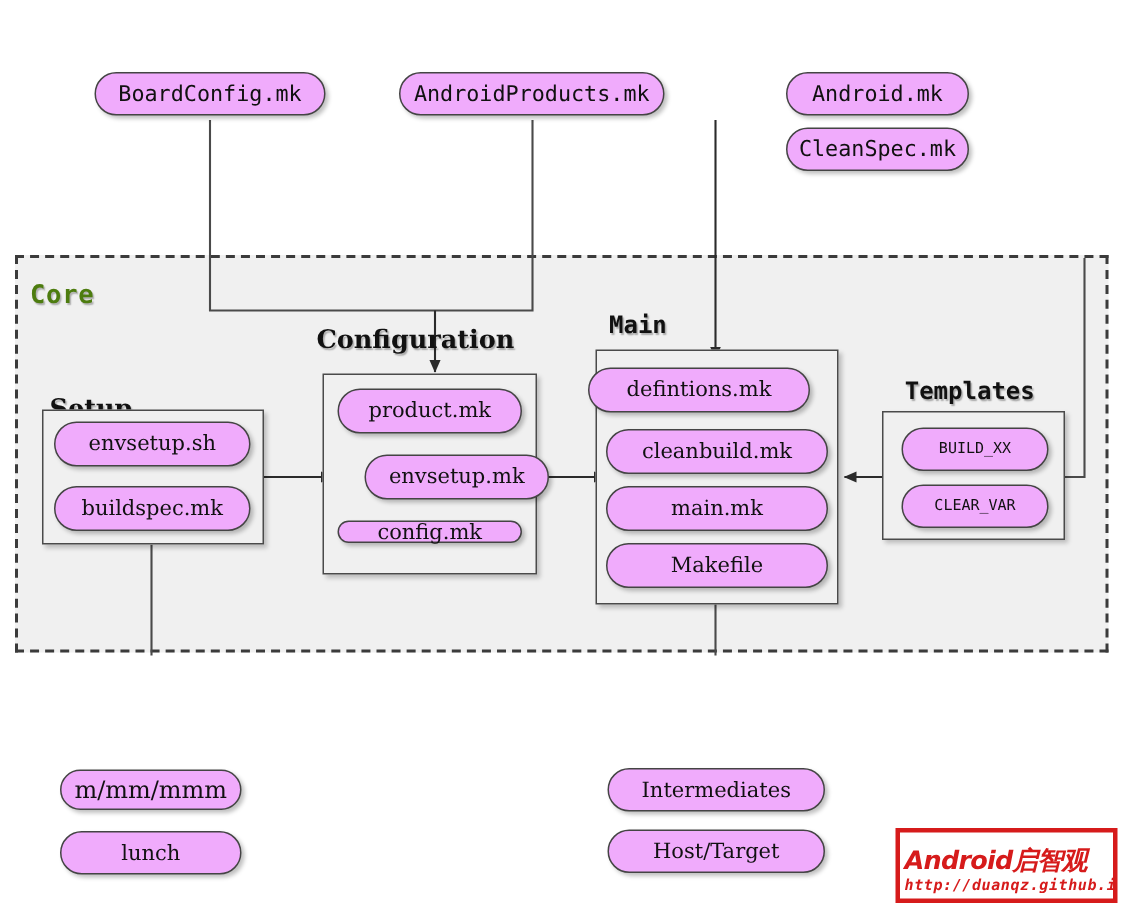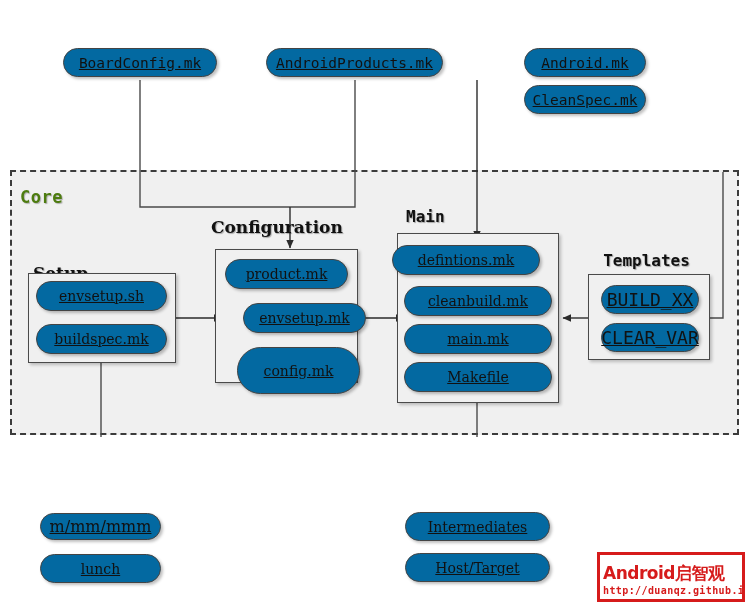--- a/index.html
+++ b/index.html
@@ -64,44 +64,43 @@
   }
   .group-label.mono {
     font-family: "DejaVu Sans Mono", "Liberation Mono", monospace;
     font-size: 16px;
     line-height: 22px;
   }
 
   
   .pill {
     position: absolute;
-    background: #0369a1;
+    background: #f0abfc;
     border: 1px solid #444444;
     border-radius: 999px;
     box-sizing: border-box;
     display: flex;
     align-items: center;
     justify-content: center;
     font-family: "DejaVu Serif", "Liberation Serif", serif;
     font-size: 14px;
     color: #111111;
     white-space: nowrap;
     box-shadow: 2px 2px 3px rgba(0,0,0,0.25);
-    text-decoration: underline;
   }
   .pill.top {
     font-family: "DejaVu Sans Mono", "Liberation Mono", monospace;
     font-size: 14.5px;
   }
   .pill.small {
     font-size: 16px;
   }
   .pill.mono {
     font-family: "DejaVu Sans Mono", "Liberation Mono", monospace;
-    font-size: 18px;
+    font-size: 10px;
   }
 
   
   #wires {
     position: absolute;
     left: 0;
     top: 0;
     width: 749px;
     height: 606px;
     pointer-events: none;
@@ -111,20 +110,21 @@
   .stamp {
     position: absolute;
     left: 597px;
     top: 552px;
     width: 148px;
     height: 50px;
     border: 3px solid #d61b1b;
     box-sizing: border-box;
     background: rgba(255,255,255,0.0);
     overflow: hidden;
+    font-style: italic;
   }
   .stamp-main {
     position: absolute;
     left: 3px;
     top: 7px;
     font-family: "DejaVu Sans", "Liberation Sans", sans-serif;
     font-size: 17px;
     font-weight: bold;
     color: #d61b1b;
     letter-spacing: -0.5px;
@@ -205,21 +205,21 @@
   </div>
 
   <div class="group-label" style="left:211px; top:217px;">Configuration</div>
   <div class="group-box" style="left:215px; top:249px; width:143px; height:134px;"></div>
   <div class="pill" style="left:225px; top:259px; width:123px; height:30px;">
     <span>product.mk</span>
   </div>
   <div class="pill" style="left:243px; top:303px; width:123px; height:30px;">
     <span>envsetup.mk</span>
   </div>
-  <div class="pill" style="left:237px; top:347px; width:123px; height:47px;">
+  <div class="pill" style="left:225px; top:347px; width:123px; height:15px;">
     <span>config.mk</span>
   </div>
 
   <div class="group-label mono" style="left:406px; top:206px;">Main</div>
   <div class="group-box" style="left:397px; top:233px; width:162px; height:170px;"></div>
   <div class="pill" style="left:392px; top:245px; width:148px; height:30px;">
     <span>defintions.mk</span>
   </div>
   <div class="pill" style="left:404px; top:286px; width:148px; height:30px;">
     <span>cleanbuild.mk</span>

